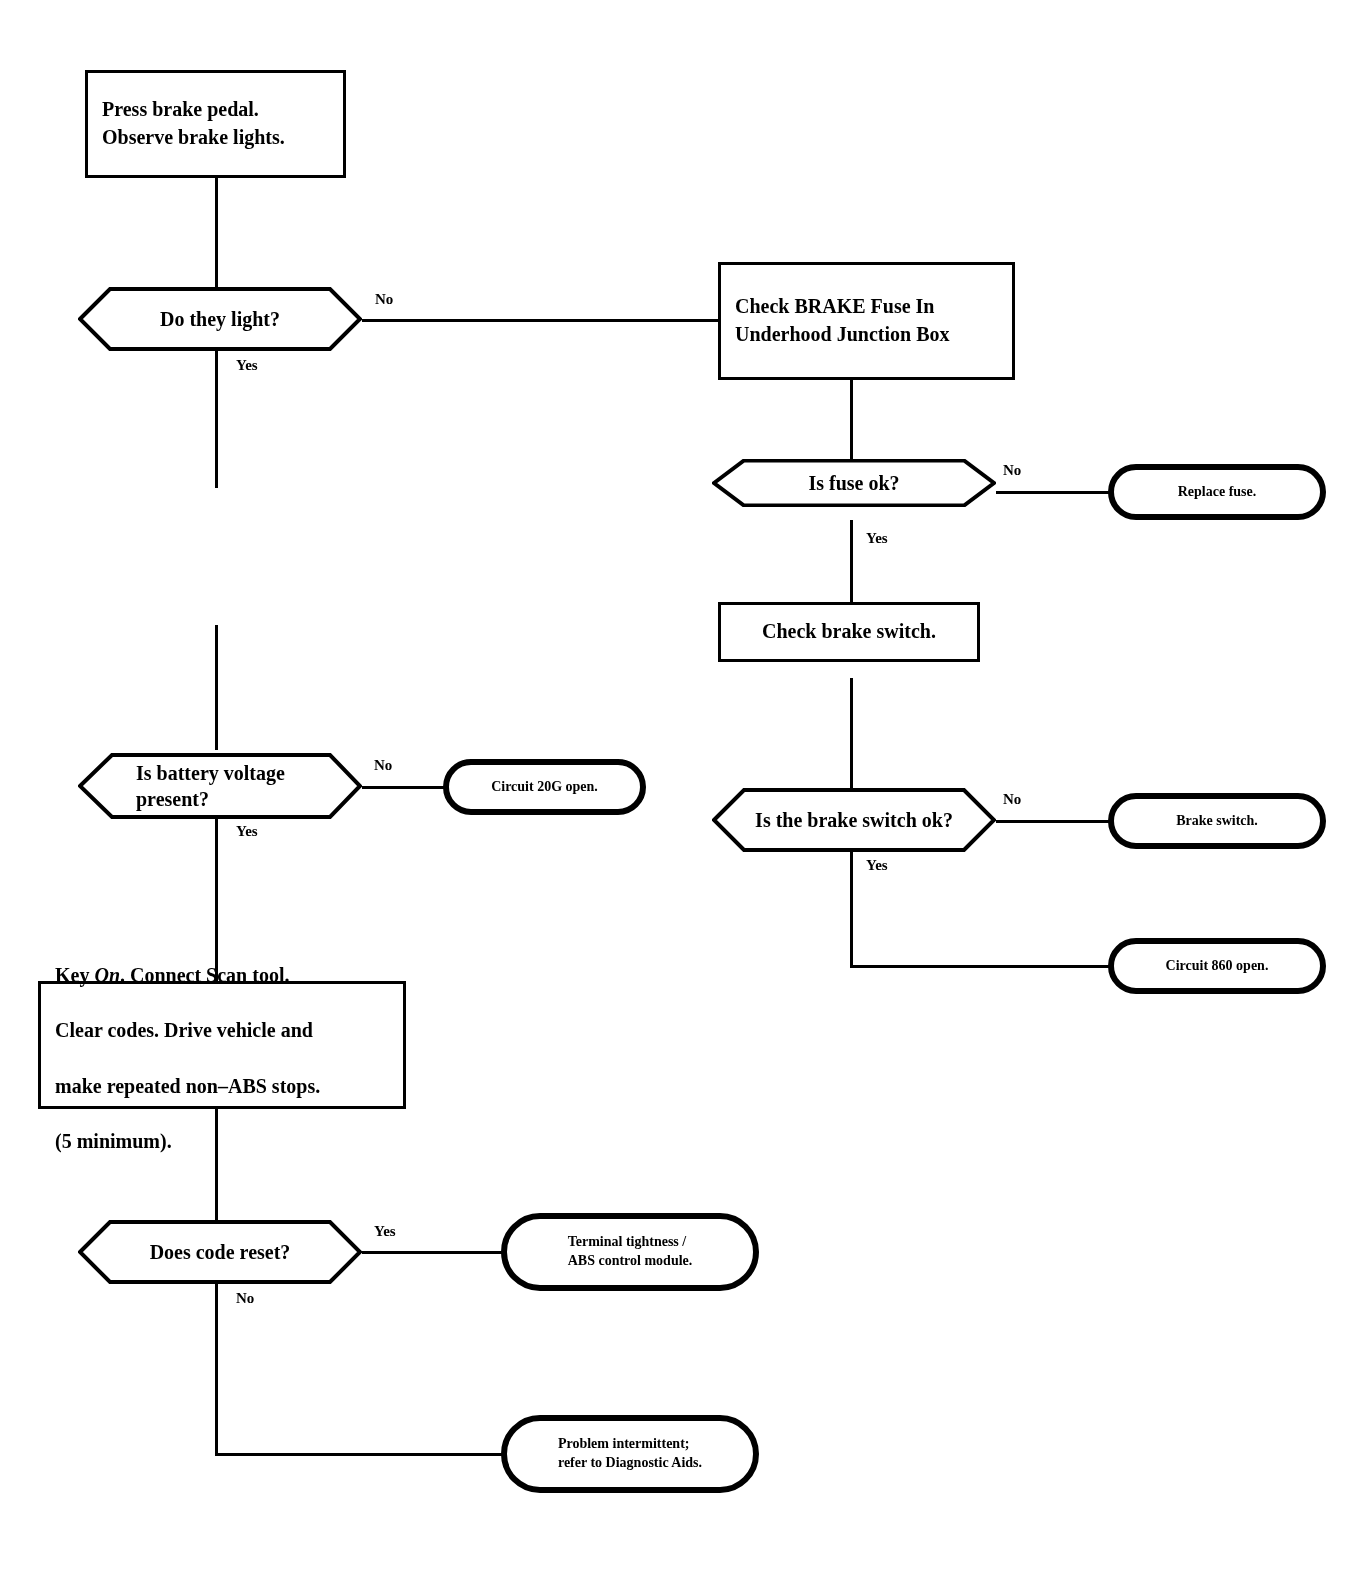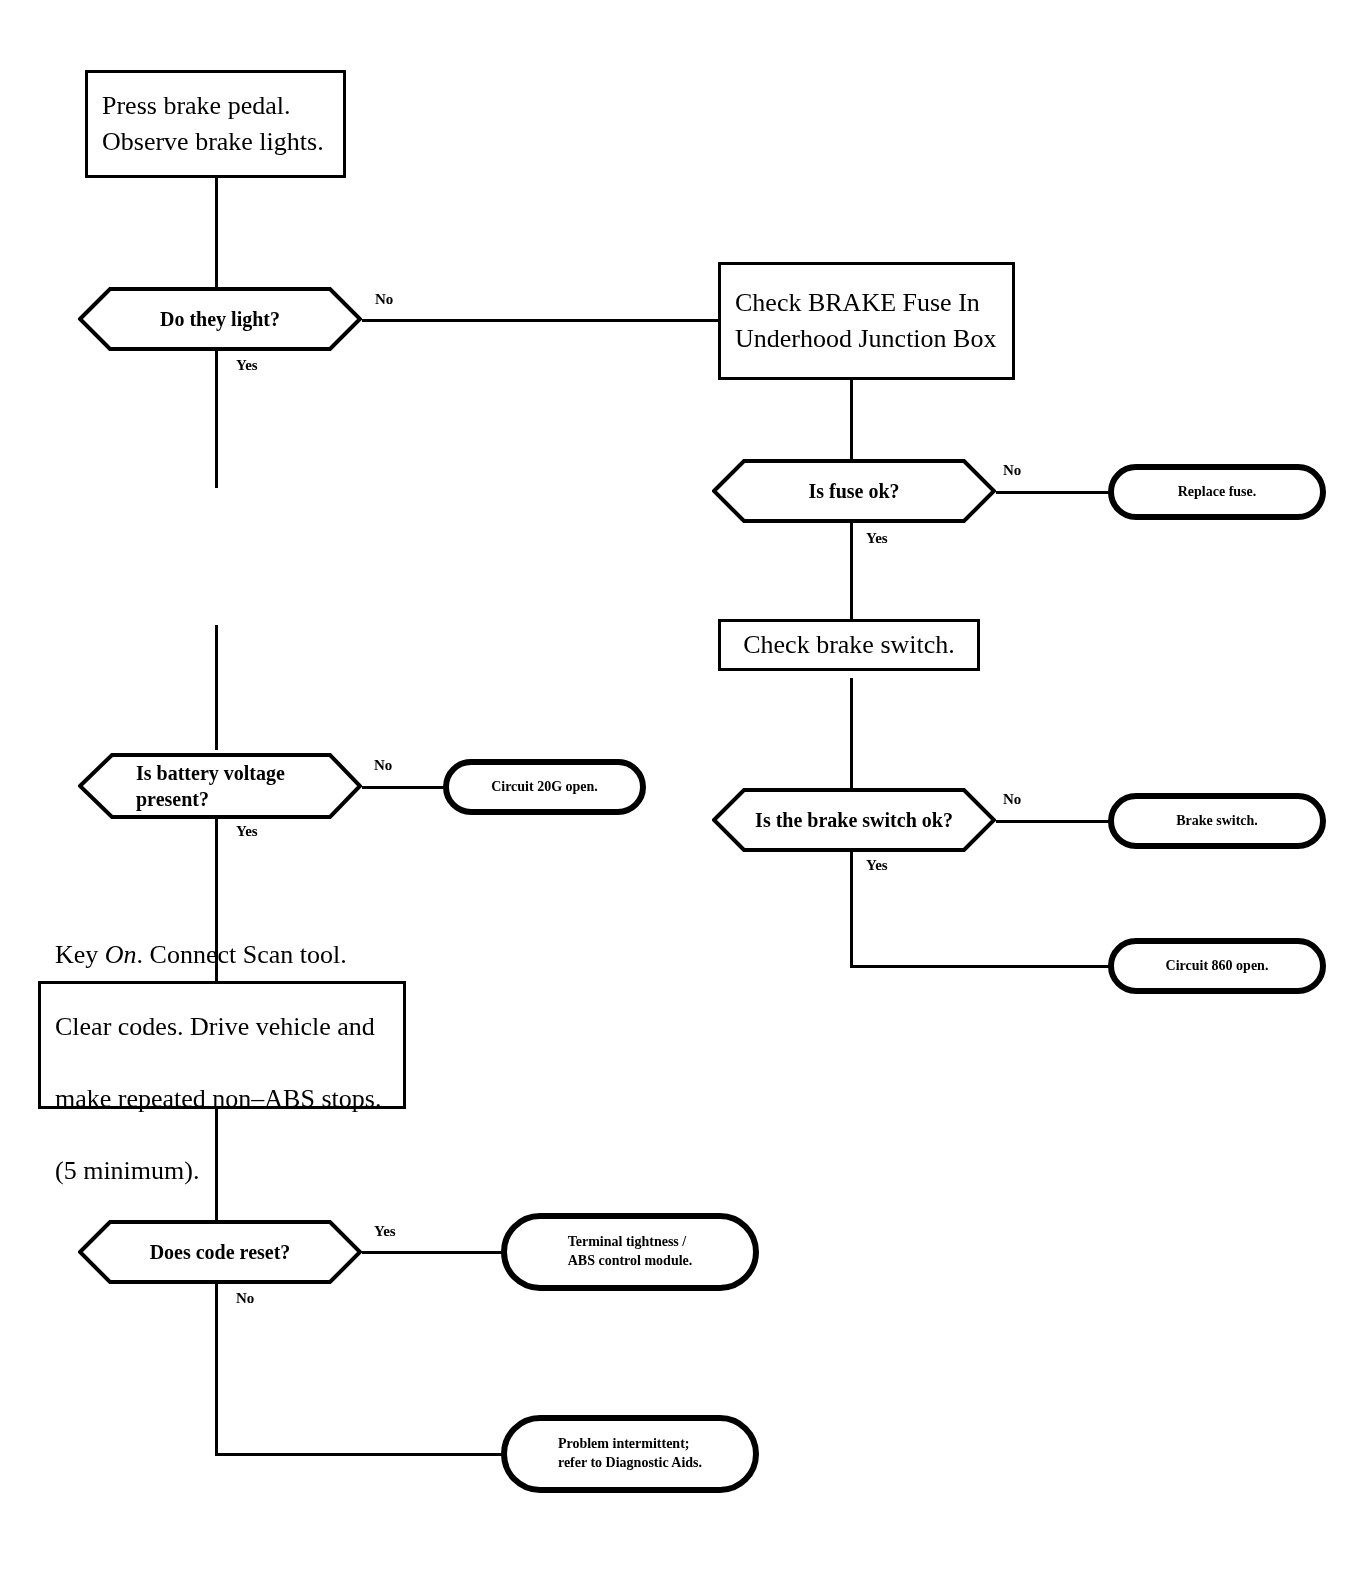--- a/index.html
+++ b/index.html
@@ -33,23 +33,23 @@
     position: absolute;
     box-sizing: border-box;
     border: 3px solid #000000;
     background: #ffffff;
     display: flex;
     align-items: center;
   }
   .proc .txt {
     width: 100%;
     padding: 0 14px;
-    font-size: 26px;
+    font-size: 20px;
     line-height: 1.38;
-    font-weight: normal;
+    font-weight: bold;
     white-space: pre-line;
   }
   .proc.left-align .txt { text-align: left; }
   .proc.center-align .txt { text-align: center; }
   .proc .txt i { font-style: italic; }
 
   
   .hex {
     position: absolute;
     background: #ffffff;
@@ -153,34 +153,34 @@
     <div class="hex-label">Do they light?</div>
   </div>
   <div class="elabel" style="left:375px; top:292px;">No</div>
   <div class="elabel" style="left:236px; top:358px;">Yes</div>
 
   <div class="proc left-align" style="left:718px; top:262px; width:297px; height:118px;">
     <div class="txt">Check BRAKE Fuse In
 Underhood Junction Box</div>
   </div>
 
-  <div class="hex lab-center" style="left:712px; top:459px; width:284px; height:64px;">
+  <div class="hex lab-center" style="left:712px; top:459px; width:284px; height:48px;">
     <svg class="hex-shape" viewBox="0 0 284 64" preserveAspectRatio="none">
       <polygon points="2,32 32,2 252,2 282,32 252,62 32,62" fill="#ffffff" stroke="#000000" stroke-width="4" vector-effect="non-scaling-stroke"></polygon>
     </svg>
     <div class="hex-label">Is fuse ok?</div>
   </div>
   <div class="elabel" style="left:1003px; top:463px;">No</div>
   <div class="elabel" style="left:866px; top:531px;">Yes</div>
 
   <div class="term" style="left:1108px; top:464px; width:218px; height:56px; border-radius:28px;">
     <div class="txt">Replace fuse.</div>
   </div>
 
-  <div class="proc center-align" style="left:718px; top:619px; width:262px; height:52px;">
+  <div class="proc center-align" style="left:718px; top:602px; width:262px; height:60px;">
     <div class="txt">Check brake switch.</div>
   </div>
 
   <div class="hex lab-center" style="left:712px; top:788px; width:284px; height:64px;">
     <svg class="hex-shape" viewBox="0 0 284 64" preserveAspectRatio="none">
       <polygon points="2,32 32,2 252,2 282,32 252,62 32,62" fill="#ffffff" stroke="#000000" stroke-width="4" vector-effect="non-scaling-stroke"></polygon>
     </svg>
     <div class="hex-label">Is the brake switch ok?</div>
   </div>
   <div class="elabel" style="left:1003px; top:792px;">No</div>

